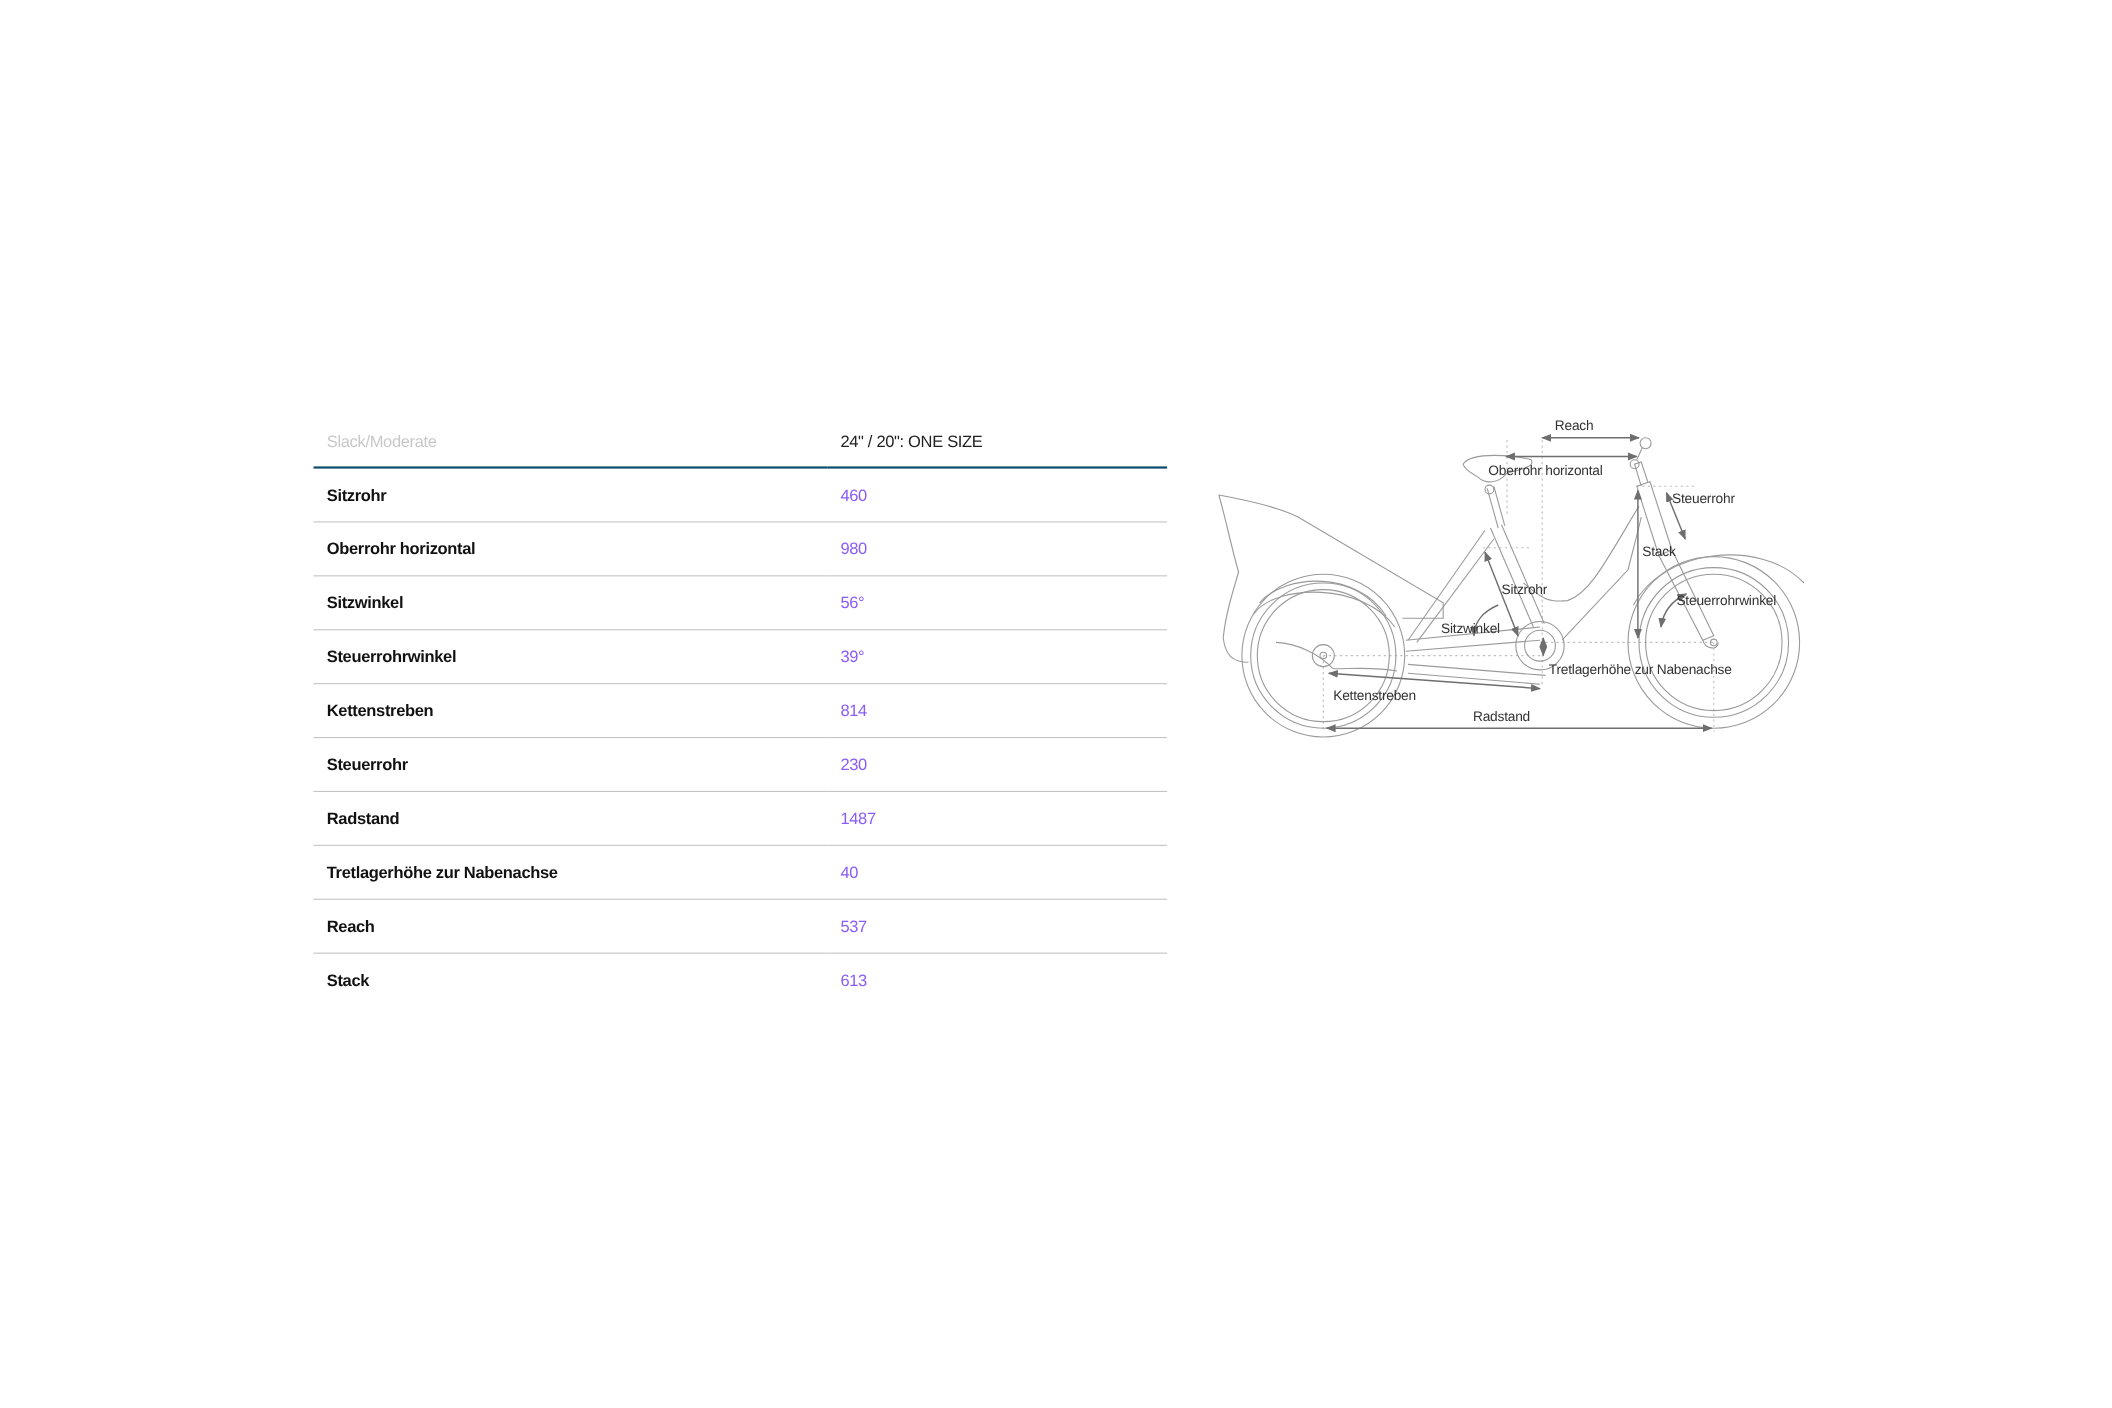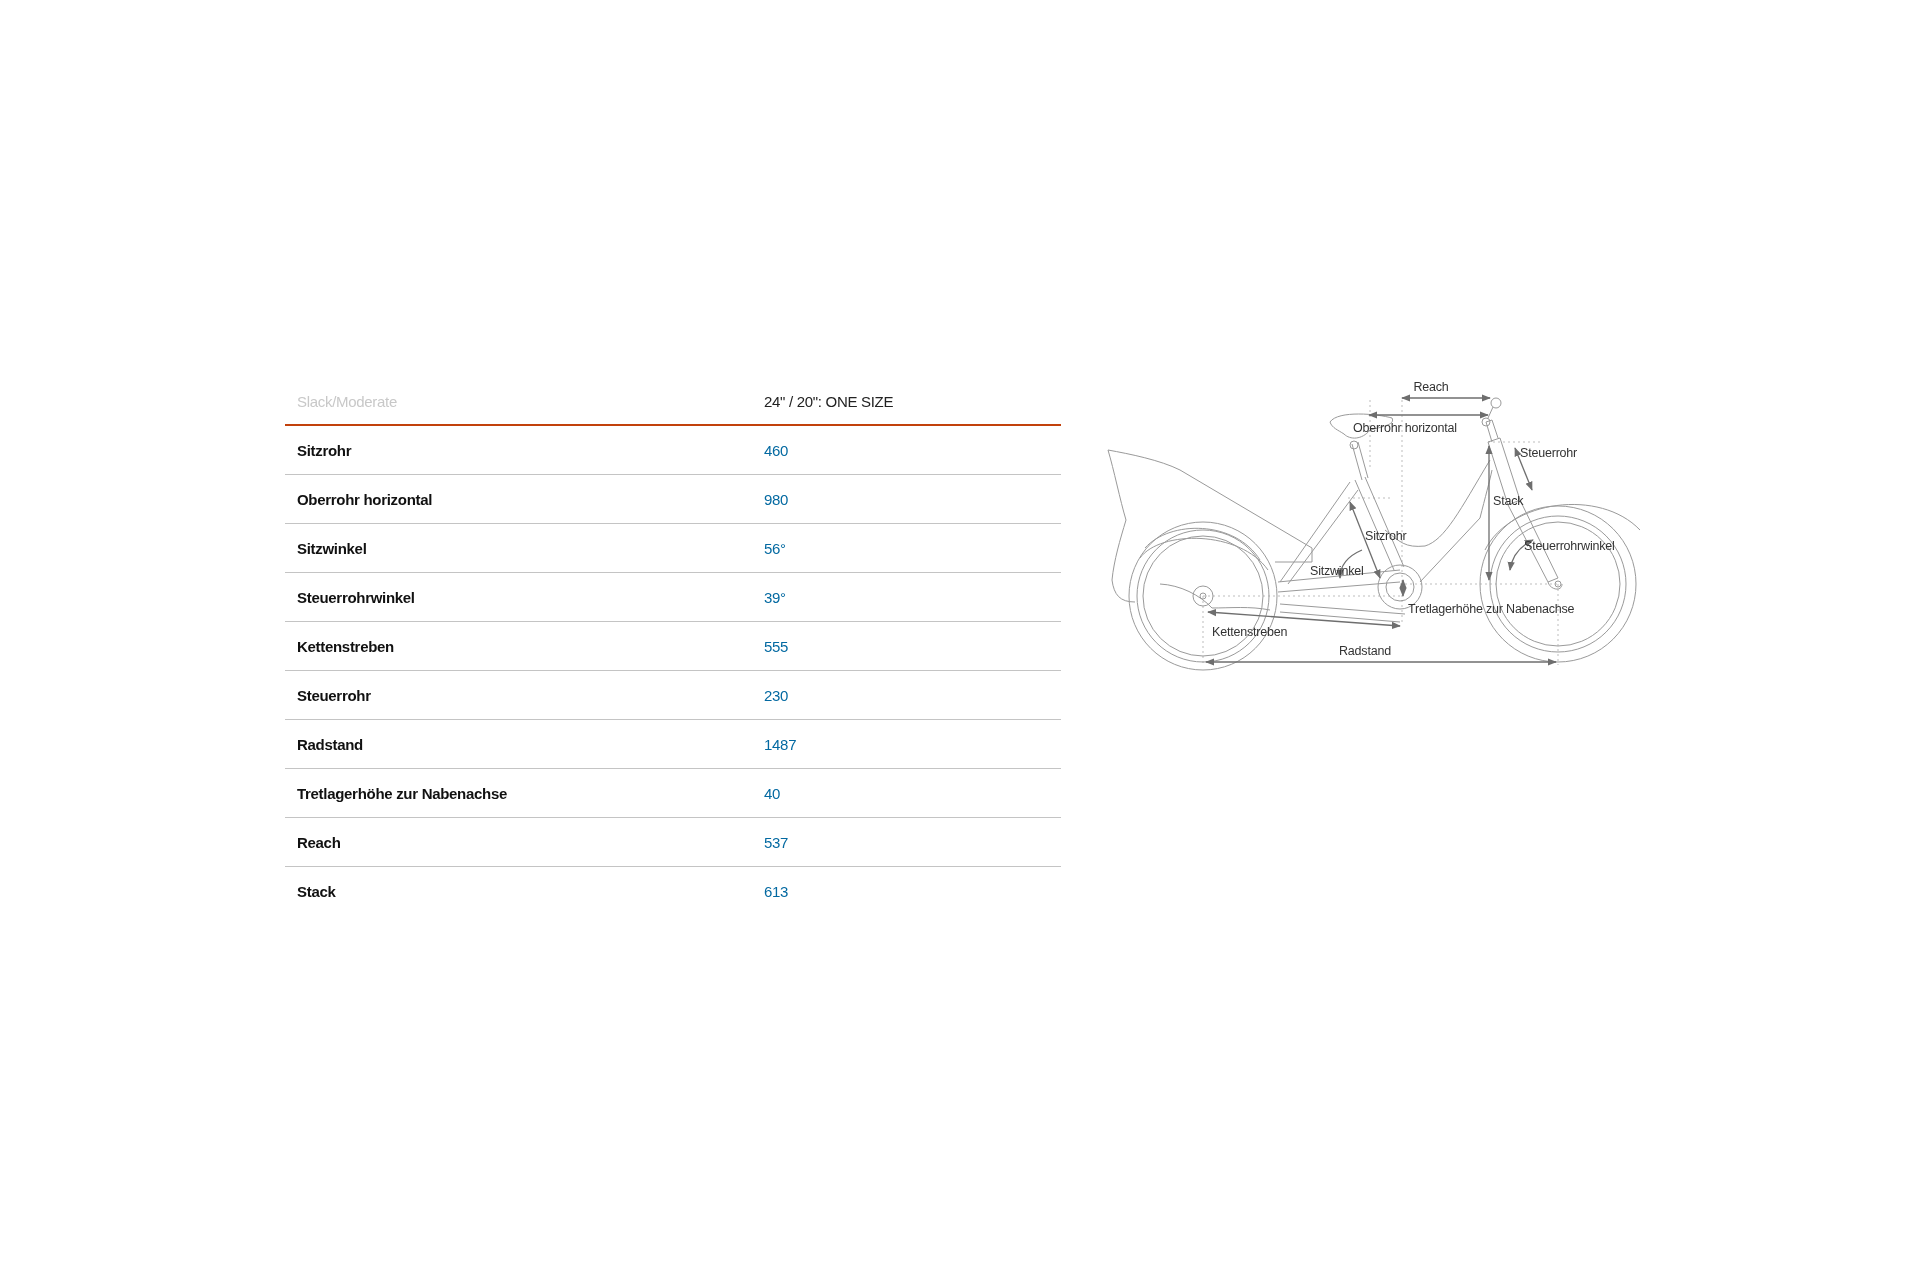--- a/index.html
+++ b/index.html
@@ -25,41 +25,41 @@
     .geo-table th, .geo-table td {
       text-align: left;
       padding: 0 0 0 12px;
       height: 48px;
       font-size: 15px;
       letter-spacing: -0.3px;
     }
     .geo-table thead th {
       height: 46px;
       font-weight: normal;
-      border-bottom: 2px solid #c2410c;
+      border-bottom: 2px solid #0c4a6e;
     }
     .geo-table thead th.label-col {
       color: #c8c8c8;
     }
     .geo-table thead th.value-col {
       color: #222222;
     }
     .geo-table tbody td {
       border-bottom: 1px solid #c4c4c4;
     }
     .geo-table tbody tr:last-child td {
       border-bottom: none;
     }
     .geo-table td.label-col {
       width: 455px;
       font-weight: bold;
       color: #111111;
     }
     .geo-table td.value-col {
-      color: #0369a1;
+      color: #8b5cf6;
       margin-top: 23px;
     }
     .diagram {
       position: absolute;
       left: 1100px;
       top: 370px;
       width: 560px;
       height: 310px;
     }
     .diagram svg {
@@ -96,21 +96,21 @@
     <tr>
       <td class="label-col">Sitzwinkel</td>
       <td class="value-col">56°</td>
     </tr>
     <tr>
       <td class="label-col">Steuerrohrwinkel</td>
       <td class="value-col">39°</td>
     </tr>
     <tr>
       <td class="label-col">Kettenstreben</td>
-      <td class="value-col">555</td>
+      <td class="value-col">814</td>
     </tr>
     <tr>
       <td class="label-col">Steuerrohr</td>
       <td class="value-col">230</td>
     </tr>
     <tr>
       <td class="label-col">Radstand</td>
       <td class="value-col">1487</td>
     </tr>
     <tr>

